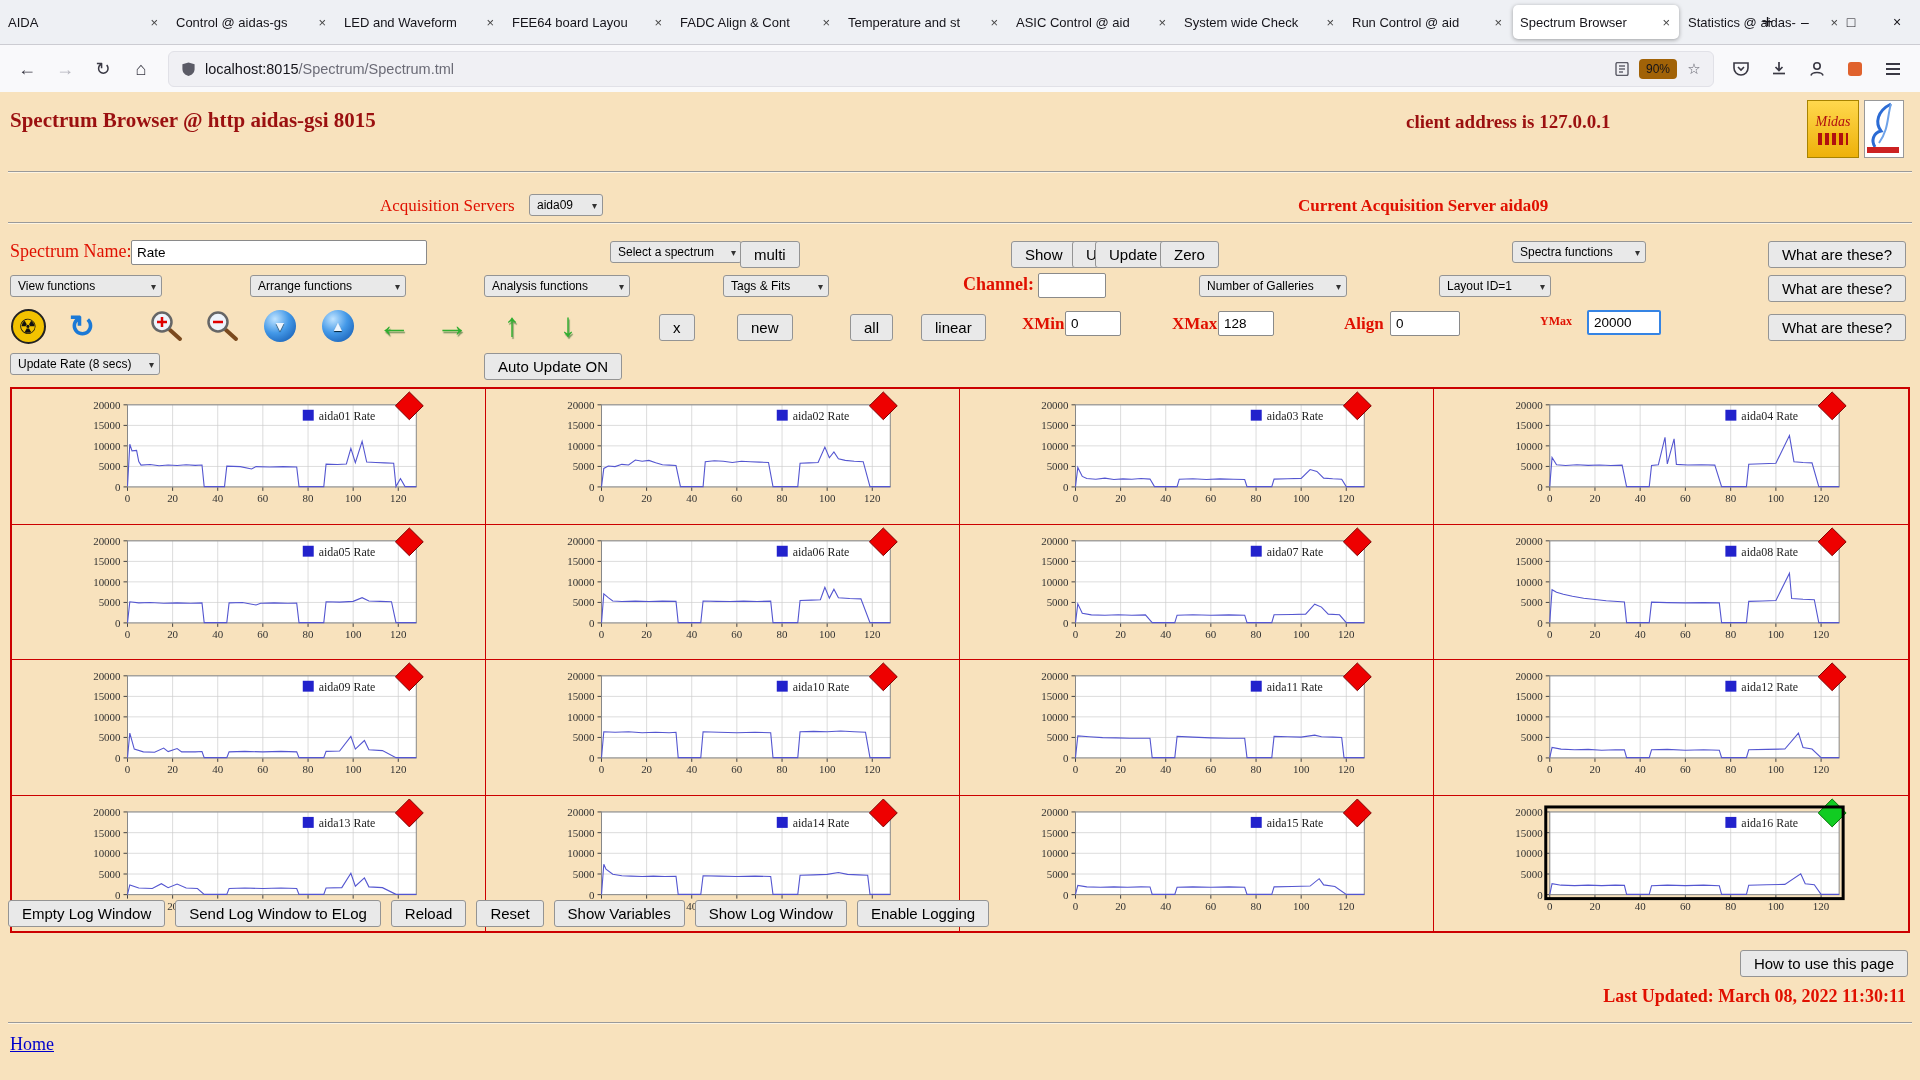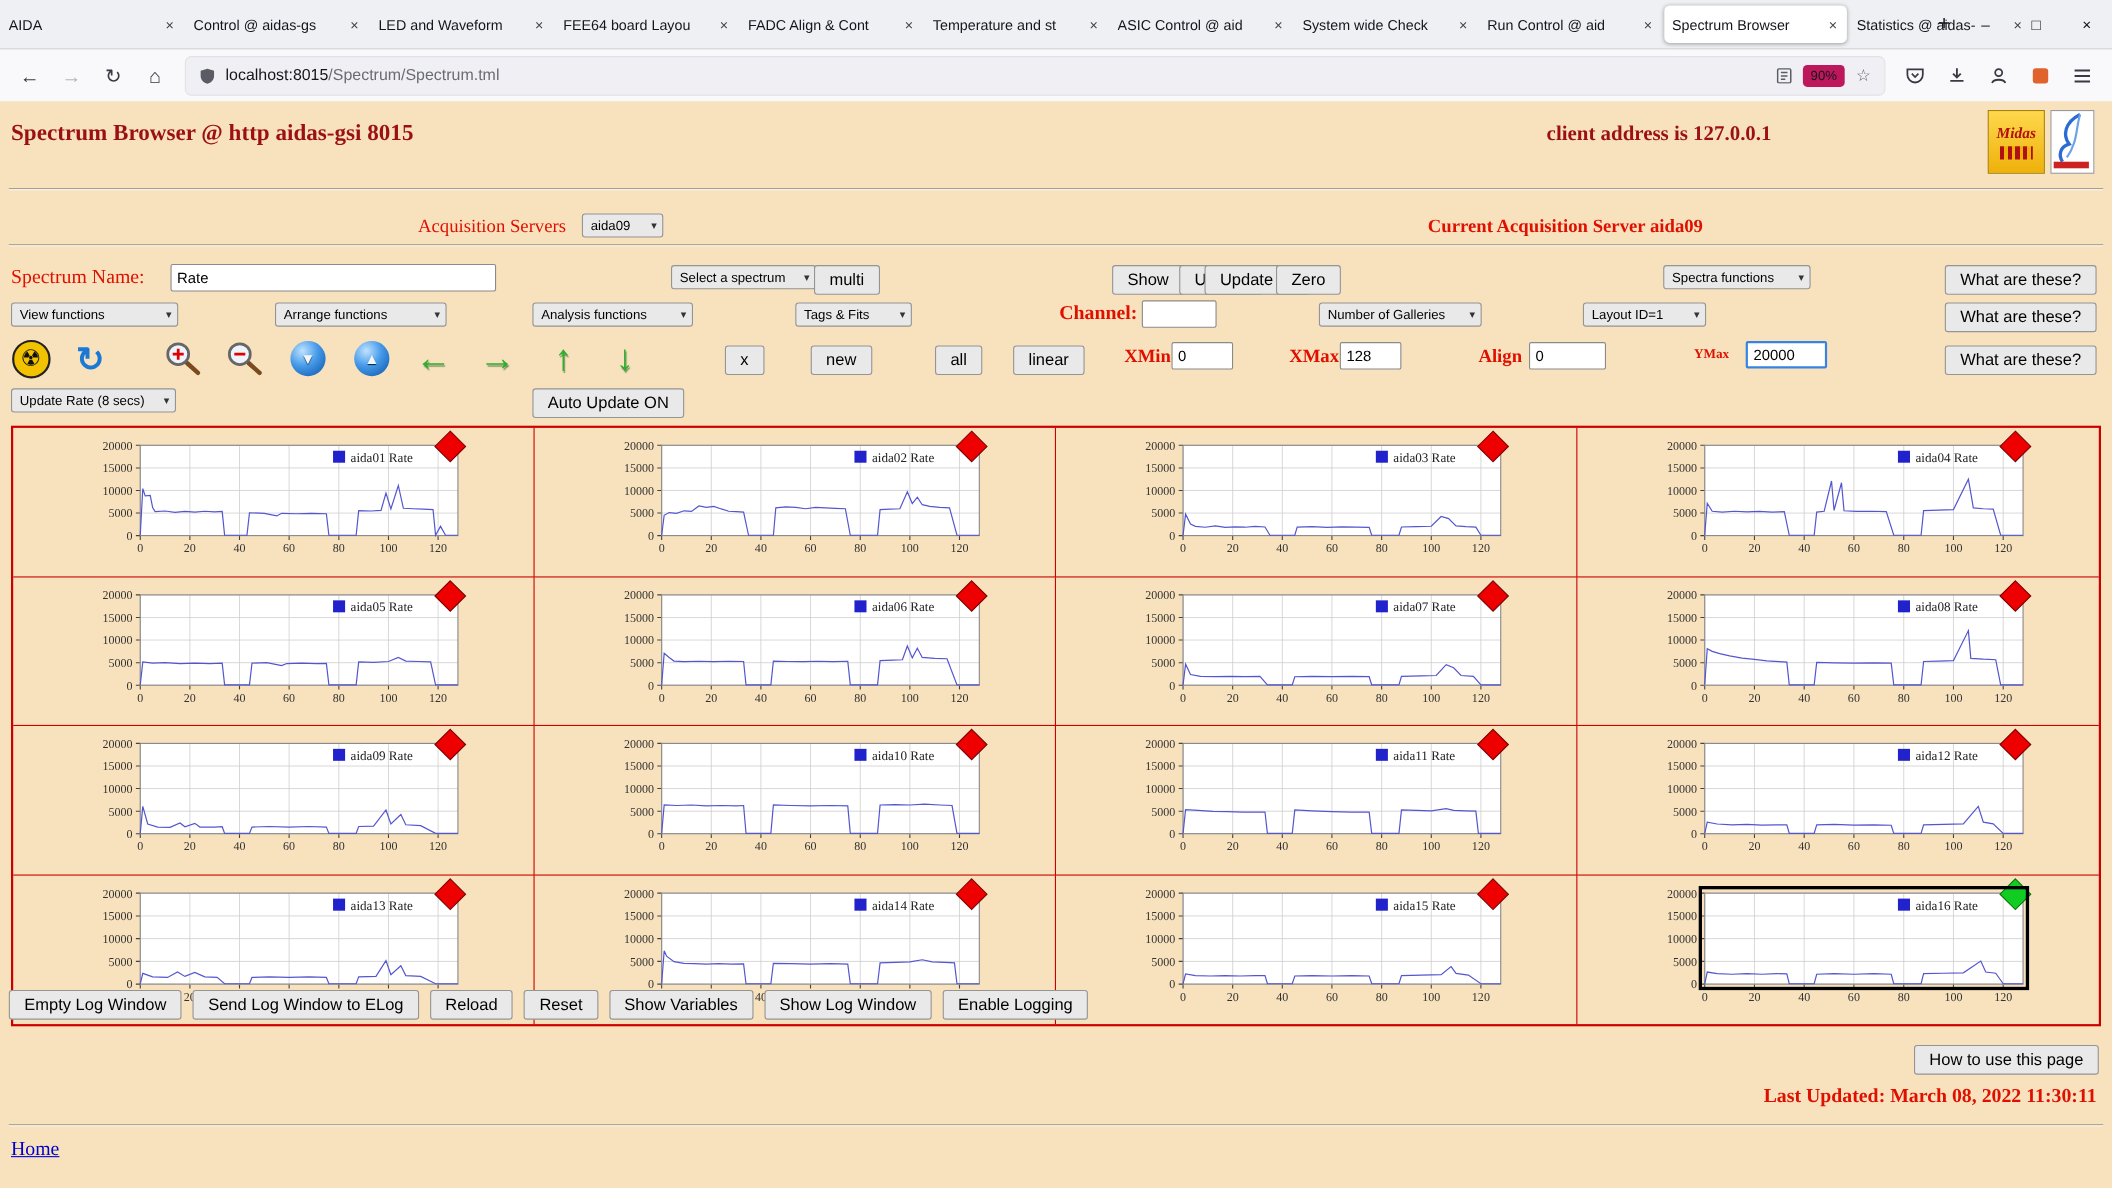--- a/index.html
+++ b/index.html
@@ -14,21 +14,21 @@
   .tab .tclose{margin-left:4px;color:#444;font-size:13px;padding:0 2px;border-radius:3px}
   .newtab{width:30px;height:30px;border:none;background:transparent;font-size:19px;color:#15141a;border-radius:4px;margin-left:2px}
   .wincontrols{margin-left:auto;display:flex;height:100%}
   .winbtn{width:46px;height:100%;display:flex;align-items:center;justify-content:center;font-size:14px;color:#15141a}
   .navbar{height:48px;background:#f9f9fb;border-bottom:1px solid #d4d4da;display:flex;align-items:center;padding:0 8px}
   .navbtn{width:34px;height:34px;display:flex;align-items:center;justify-content:center;font-size:18px;color:#3a3944;border-radius:4px;margin:0 2px}
   .navbtn.dim{color:#b5b5bd}
   .urlbar{flex:1;height:34px;background:#f0f0f4;border:1px solid #e1e1e7;border-radius:6px;display:flex;align-items:center;padding:0 10px;margin:12px 8px;gap:8px}
   .urltext{flex:1;font-size:14.5px;color:#15141a;white-space:nowrap;overflow:hidden}
   .urltext .path{color:#6b6b76}
-  .chip{font-size:12px;color:#15141a;background:#be185d;border-radius:4px;padding:3px 7px}
+  .chip{font-size:12px;color:#15141a;background:#a16207;border-radius:4px;padding:3px 7px}
   .icon16{width:18px;height:18px;display:inline-flex;align-items:center;justify-content:center;color:#5b5b66;font-size:15px}
   .tbicon{width:32px;height:32px;display:flex;align-items:center;justify-content:center;margin:0 3px;border-radius:4px;color:#3a3944}
 
   
   .page{position:absolute;top:92px;left:0;width:1920px;height:988px;background:#f8e2bd}
   .abs{position:absolute}
   .serif{font-family:"Liberation Serif",serif}
   .red{color:#e01000}
   .dkred{color:#9b1010}
   .hr{left:8px;right:8px;height:0;border-top:1px solid #9a9a9a;border-bottom:1px solid #fdf4e3}
@@ -47,21 +47,21 @@
   .cell{border-right:1px solid #cc0000;border-bottom:1px solid #cc0000;position:relative;overflow:hidden}
   .cell:nth-child(4n){border-right:none}
   .cell:nth-child(n+13){border-bottom:none}
   .cell svg{display:block;width:100%;height:100%}
   svg .tick{font:11px "Liberation Serif",serif;fill:#333}
   svg .leg{font:12px "Liberation Serif",serif;fill:#222}
 
   .footrow{left:8px;top:808px;display:flex;gap:10px}
   .logos{right:16px;top:8px;display:flex;gap:5px}
   .midas{width:50px;height:56px;background:linear-gradient(#ffd84d,#eeb10a);border:1px solid #a88300;display:flex;flex-direction:column;align-items:center;justify-content:center;gap:3px}
-  .midas .mtext{font-family:"Liberation Serif",serif;font-weight:bold;font-style:italic;color:#b01010;font-size:14px}
+  .midas .mtext{font-family:"Liberation Serif",serif;font-weight:normal;font-style:italic;color:#b01010;font-size:14px}
   .midas .mbar{width:30px;height:12px;background:repeating-linear-gradient(90deg,#b01010 0 4px,#eeb10a 4px 7px)}
   .tcl{width:38px;height:56px;background:#fff;border:1px solid #999;position:relative}
 </style>
 </head>
 <body>
 
 <div class="tabbar">
   <div class="tabstrip">
       <div class="tab">
         <span class="tlabel">AIDA</span>
@@ -193,21 +193,21 @@
   <div class="abs serif red" style="left:380px;top:104px;font-size:17px">Acquisition Servers</div>
   <div class="sel abs" style="left:529px;top:102px;width:60px">
     <span>aida09</span>
     <span class="caret">▾</span>
   </div>
   <div class="abs serif red" style="left:1298px;top:104px;font-size:17px;font-weight:bold">Current Acquisition Server aida09</div>
 
   <div class="abs hr" style="top:130px"></div>
 
   <div class="abs serif red" style="left:10px;top:149px;font-size:18px">Spectrum Name:</div>
-  <input class="inp abs" style="left: 131px; top: 148px; width: 296px; margin-left: 24px;" value="Rate">
+  <input class="inp abs" style="left: 131px; top: 148px; width: 296px;" value="Rate">
   <div class="sel abs" style="left:610px;top:149px;width:118px">
     <span>Select a spectrum</span>
     <span class="caret">▾</span>
   </div>
   <button class="btn abs" style="left:740px;top:149px">multi</button>
   <button class="btn abs" style="left:1011px;top:149px">Show</button>
   <button class="btn abs" style="left:1072px;top:149px">Update</button>
   <button class="btn abs" style="left:1095px;top:149px">Update All</button>
   <button class="btn abs" style="left:1160px;top:149px">Zero</button>
   <div class="sel abs" style="left:1512px;top:149px;width:120px">

